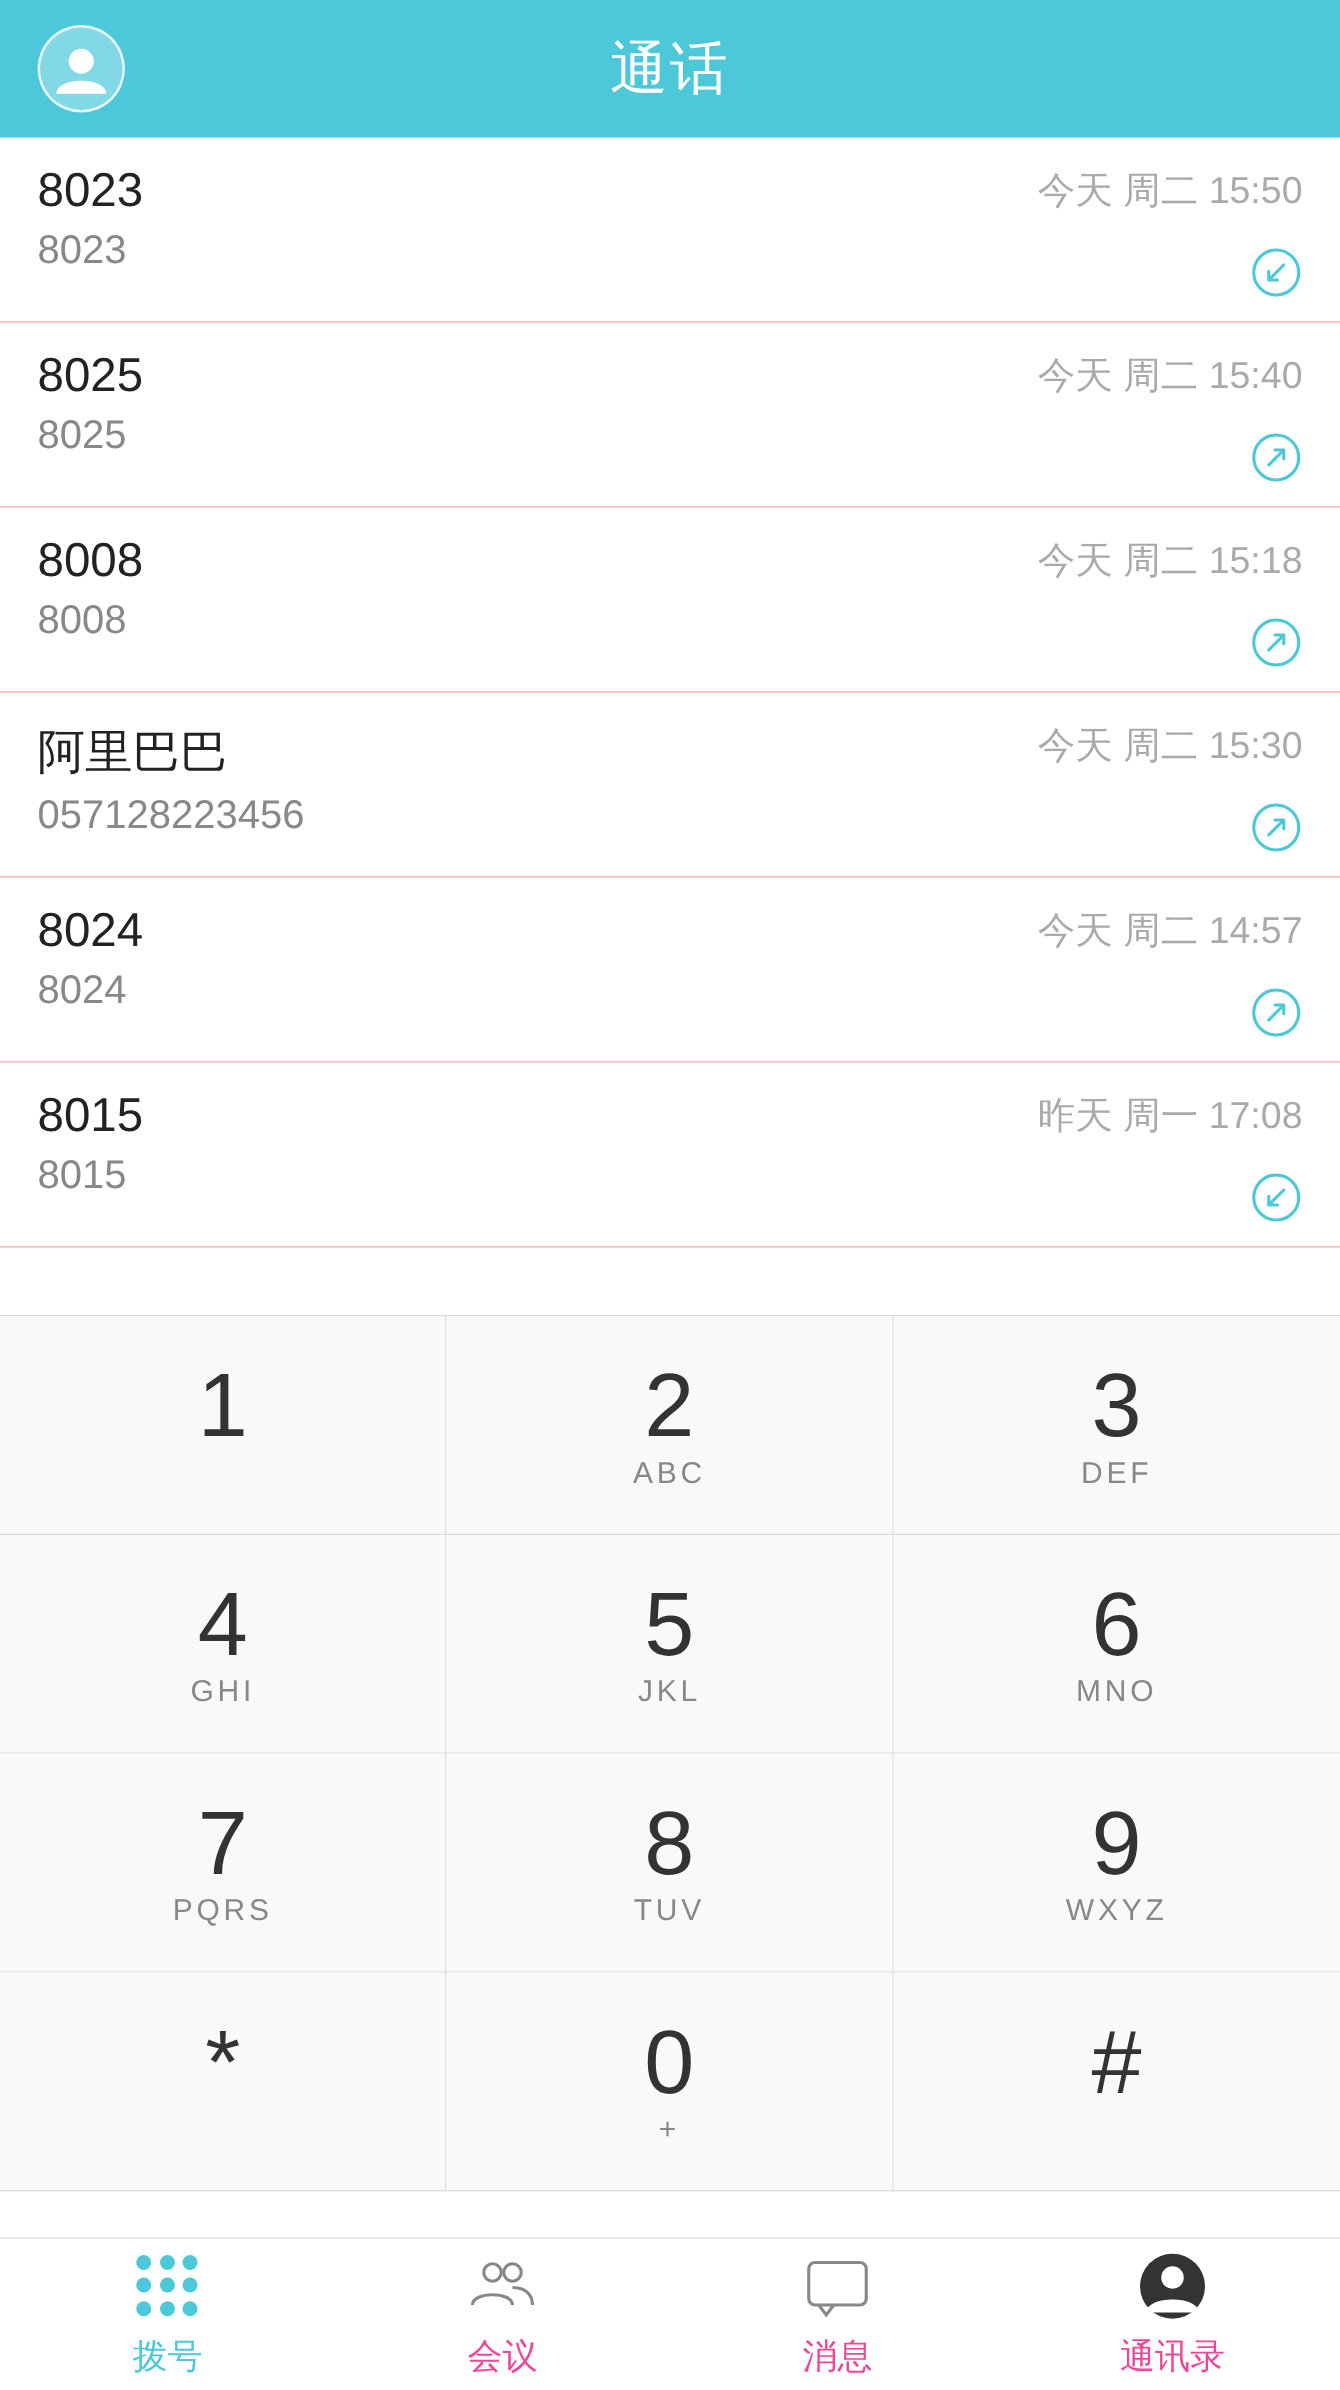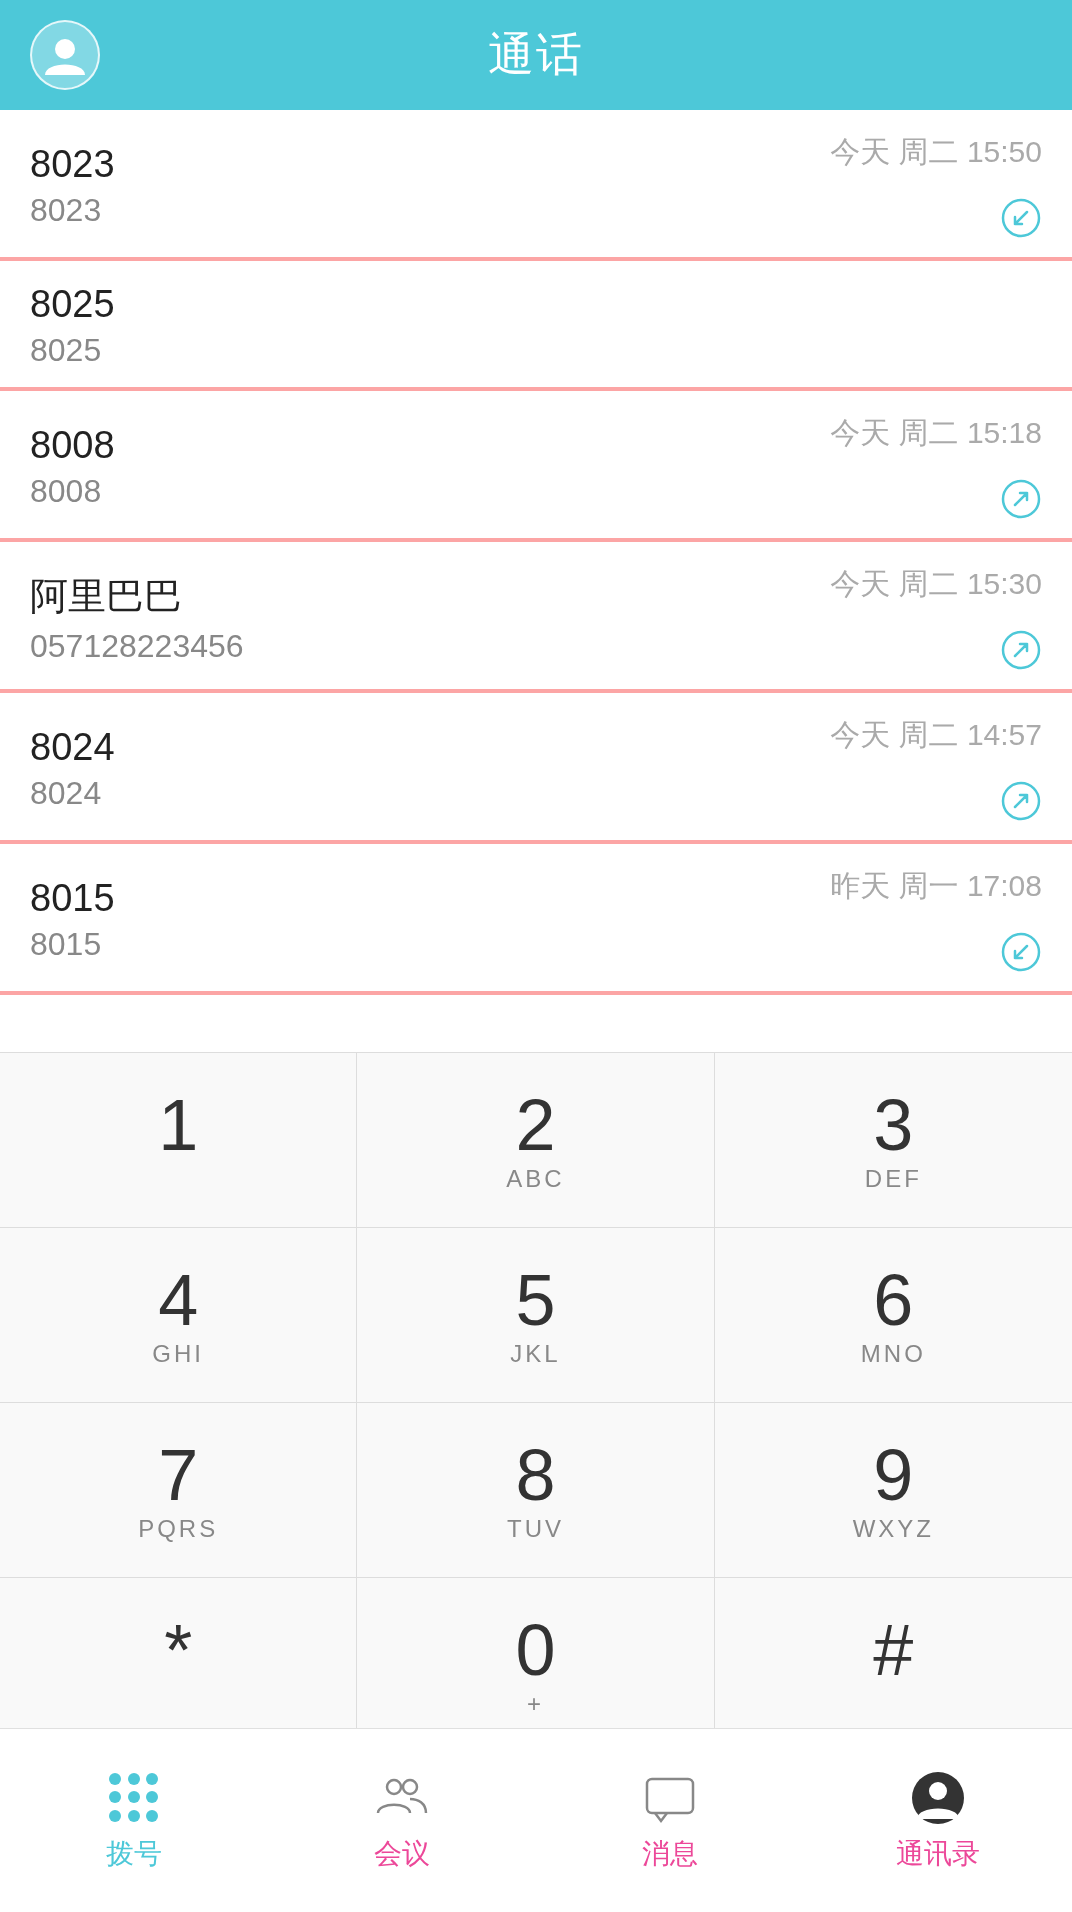--- a/index.html
+++ b/index.html
@@ -47,23 +47,23 @@
       letter-spacing: 2px;
     }
 
     
     .call-list {
       background: #fff;
     }
     .call-item {
       display: flex;
       justify-content: space-between;
-      align-items: center;
+      align-items: flex-start;
       padding: 22px 30px 18px 30px;
-      border-bottom: 4px solid #fca5a5;
+      border-bottom: 1px solid #fca5a5;
       min-height: 120px;
     }
     .call-item-left {
       display: flex;
       flex-direction: column;
       gap: 6px;
     }
     .call-name {
       font-size: 38px;
       color: #222;
@@ -121,21 +121,21 @@
       margin-top: 4px;
       height: 26px;
     }
 
     
     .bottom-nav {
       position: absolute;
       bottom: 0;
       left: 0;
       width: 1072px;
-      height: 184px;
+      height: 122px;
       background: #fff;
       border-top: 1px solid #e0e0e0;
       display: flex;
       align-items: center;
       text-align: right;
     }
     .nav-item {
       flex: 1;
       display: flex;
       flex-direction: column;
@@ -200,20 +200,27 @@
         <svg width="42" height="42" viewBox="0 0 42 42">
           <circle cx="21" cy="21" r="18" stroke="#4DC8D8" stroke-width="2.5" fill="none"></circle>
           <path d="M27 15 L15 27 M15 27 L15 20 M15 27 L22 27" stroke="#4DC8D8" stroke-width="2.5" fill="none" stroke-linecap="round" stroke-linejoin="round"></path>
         </svg>
       </div>
     </div>
     <div class="call-item">
       <div class="call-item-left">
         <span class="call-name">8025</span>
         <span class="call-number">8025</span>
+      </div>
+      <div class="call-item-right">
+        <span class="call-time">今天 周二 15:40</span>
+        <svg width="42" height="42" viewBox="0 0 42 42">
+          <circle cx="21" cy="21" r="18" stroke="#4DC8D8" stroke-width="2.5" fill="none"></circle>
+          <path d="M15 27 L27 15 M27 15 L27 22 M27 15 L20 15" stroke="#4DC8D8" stroke-width="2.5" fill="none" stroke-linecap="round" stroke-linejoin="round"></path>
+        </svg>
       </div>
     </div>
     <div class="call-item">
       <div class="call-item-left">
         <span class="call-name">8008</span>
         <span class="call-number">8008</span>
       </div>
       <div class="call-item-right">
         <span class="call-time">今天 周二 15:18</span>
         <svg width="42" height="42" viewBox="0 0 42 42">

